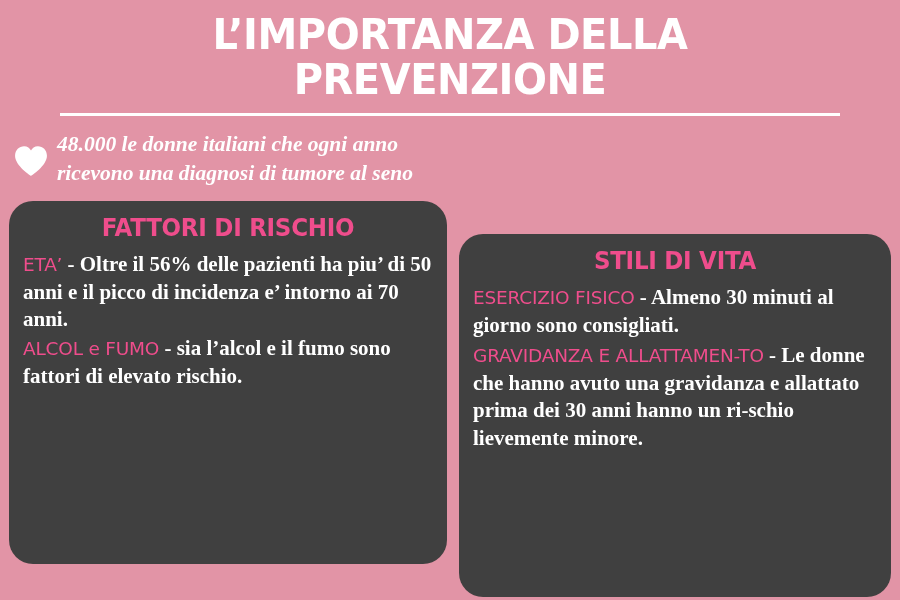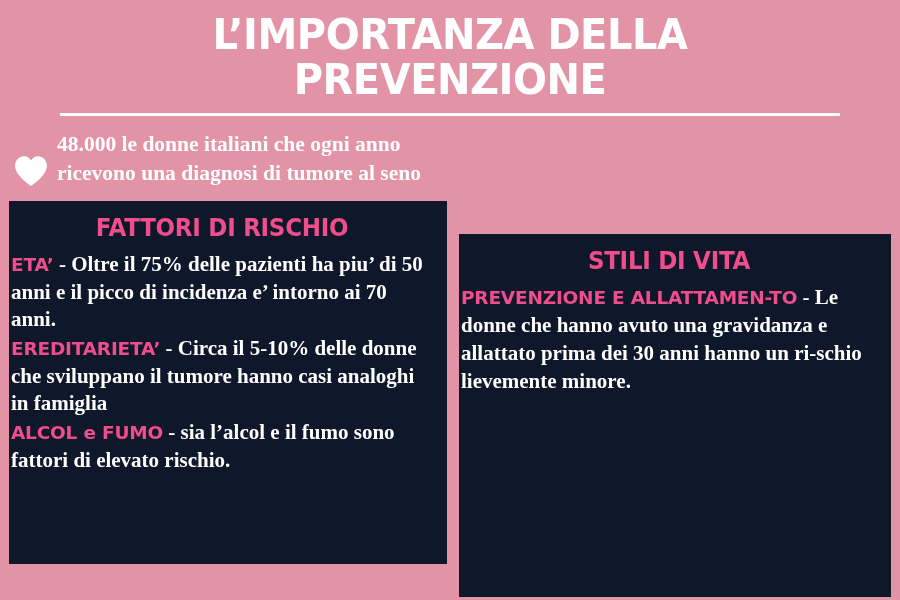--- a/index.html
+++ b/index.html
@@ -45,22 +45,23 @@
   }
 
   
   .stats {
     display: flex;
     padding: 14px 10px 0 14px;
     gap: 10px;
   }
   .stat {
     display: flex;
-    align-items: flex-end;
+    align-items: center;
     flex: 1;
+    font-style: italic;
   }
   .stat.first { flex: 0 0 430px; }
   .heart {
     flex: 0 0 auto;
     width: 34px;
     height: 32px;
     margin-right: 9px;
     margin-top: 4px;
   }
   .stat-text {
@@ -72,25 +73,26 @@
   }
 
   
   .panels {
     display: flex;
     gap: 12px;
     padding: 14px 9px 0 9px;
     box-sizing: border-box;
   }
   .panel {
-    background: #0f172a;
-    padding: 10px 14px 12px 2px;
+    background: #404040;
+    padding: 10px 14px 12px 14px;
     box-sizing: border-box;
     height: 363px;
     overflow: hidden;
+    border-radius: 24px;
   }
   .panel.left { flex: 0 0 438px; }
   .panel.right { flex: 1; margin-top: 33px; }
 
   .panel-title {
     font-family: "DejaVu Sans", sans-serif;
     font-weight: bold;
     font-size: 25px;
     color: #ef4d8c;
     text-align: center;
@@ -106,21 +108,21 @@
     font-weight: bold;
     line-height: 1.30;
     font-family: "Liberation Serif", serif;
   }
   .entry {
     margin-bottom: 2px;
   }
   .term {
     color: #ef4d8c;
     font-family: "DejaVu Sans", sans-serif;
-    font-weight: bold;
+    font-weight: normal;
     font-size: 18.5px;
     letter-spacing: -0.2px;
   }
   .panel.right .panel-body { font-size: 21px; line-height: 1.32; }
 </style>
 </head>
 <body>
 
 <div class="poster">
 
@@ -140,35 +142,35 @@
 
 
   </div>
 
   <div class="panels">
 
     <div class="panel left">
       <div class="panel-title">FATTORI DI RISCHIO</div>
       <div class="panel-body">
         <div class="entry">
-          <span class="term">ETA’</span><span> - Oltre il 75% delle pazienti ha piu’ di 50 anni e il picco di incidenza e’ intorno ai 70 anni.</span>
-        </div>
-        <div class="entry">
-          <span class="term">EREDITARIETA’</span><span> - Circa il 5-10% delle donne che sviluppano il tumore hanno casi analoghi in famiglia</span>
+          <span class="term">ETA’</span><span> - Oltre il 56% delle pazienti ha piu’ di 50 anni e il picco di incidenza e’ intorno ai 70 anni.</span>
         </div>
         <div class="entry">
           <span class="term">ALCOL e FUMO</span><span> - sia l’alcol e il fumo sono fattori di elevato rischio.</span>
         </div>
       </div>
     </div>
 
     <div class="panel right">
       <div class="panel-title">STILI DI VITA</div>
       <div class="panel-body">
         <div class="entry">
-          <span class="term">PREVENZIONE E ALLATTAMEN-TO</span><span> - Le donne che hanno avuto una gravidanza e allattato prima dei 30 anni hanno un ri-schio lievemente minore.</span>
+          <span class="term">ESERCIZIO FISICO</span><span> - Almeno 30 minuti al giorno sono consigliati.</span>
+        </div>
+        <div class="entry">
+          <span class="term">GRAVIDANZA E ALLATTAMEN-TO</span><span> - Le donne che hanno avuto una gravidanza e allattato prima dei 30 anni hanno un ri-schio lievemente minore.</span>
         </div>
       </div>
     </div>
 
   </div>
 
 </div>
 
 </body></html>

